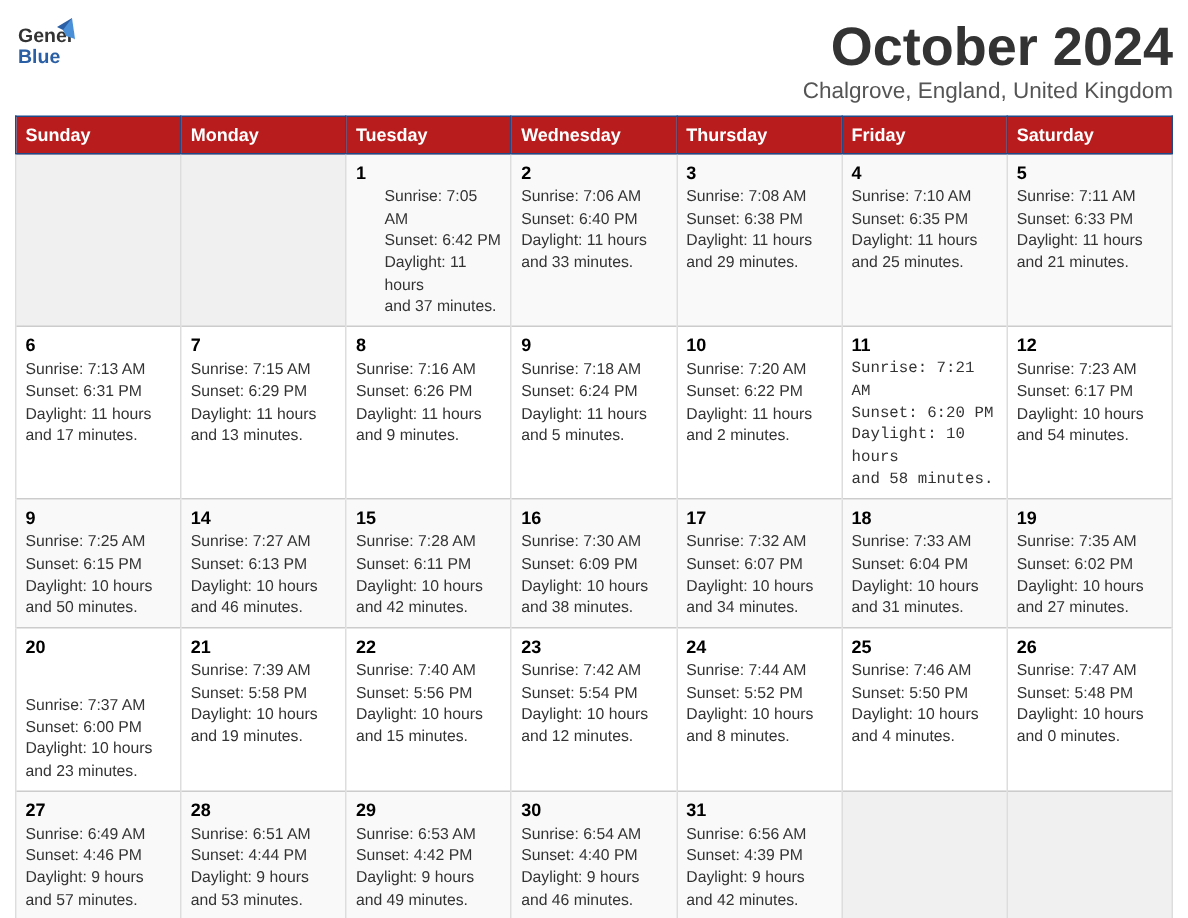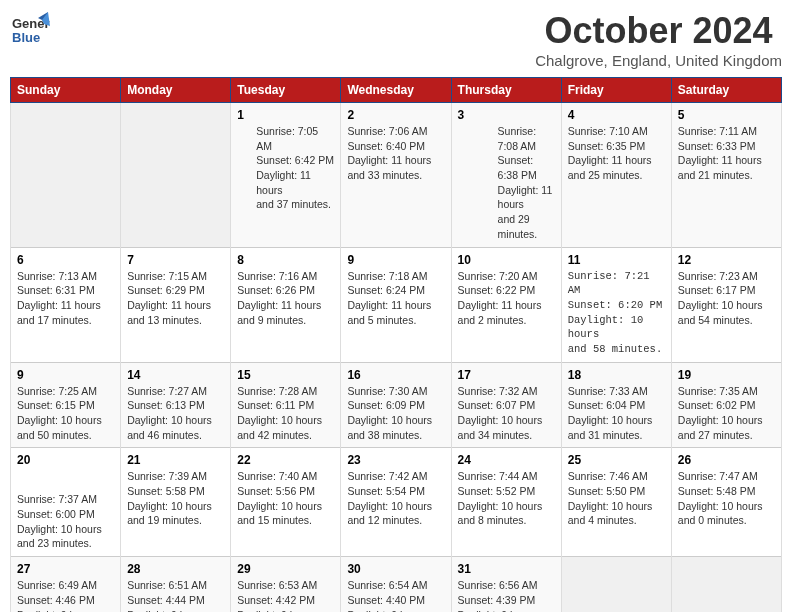--- a/index.html
+++ b/index.html
@@ -21,21 +21,20 @@
       align-items: center;
       gap: 4px;
     }
     .title-block {
       text-align: right;
     }
     .month-title {
       font-size: 36px;
       font-weight: bold;
       color: #333;
-      text-align: center;
     }
     .location {
       font-size: 15px;
       color: #555;
     }
     table {
       width: 100%;
       border-collapse: collapse;
       font-size: 11px;
     }
@@ -123,21 +122,21 @@
         </td>
         <td>
           <span class="day-num">2</span>
           <div class="day-info" style="white-space: pre-line;">Sunrise: 7:06 AM
 Sunset: 6:40 PM
 Daylight: 11 hours
 and 33 minutes.</div>
         </td>
         <td>
           <span class="day-num">3</span>
-          <div class="day-info" style="white-space: pre-line; margin-left: 40px;">Sunrise: 7:08 AM
+          <div class="day-info" style="white-space: pre-line;">Sunrise: 7:08 AM
 Sunset: 6:38 PM
 Daylight: 11 hours
 and 29 minutes.</div>
         </td>
         <td>
           <span class="day-num">4</span>
           <div class="day-info" style="white-space: pre-line;">Sunrise: 7:10 AM
 Sunset: 6:35 PM
 Daylight: 11 hours
 and 25 minutes.</div>

